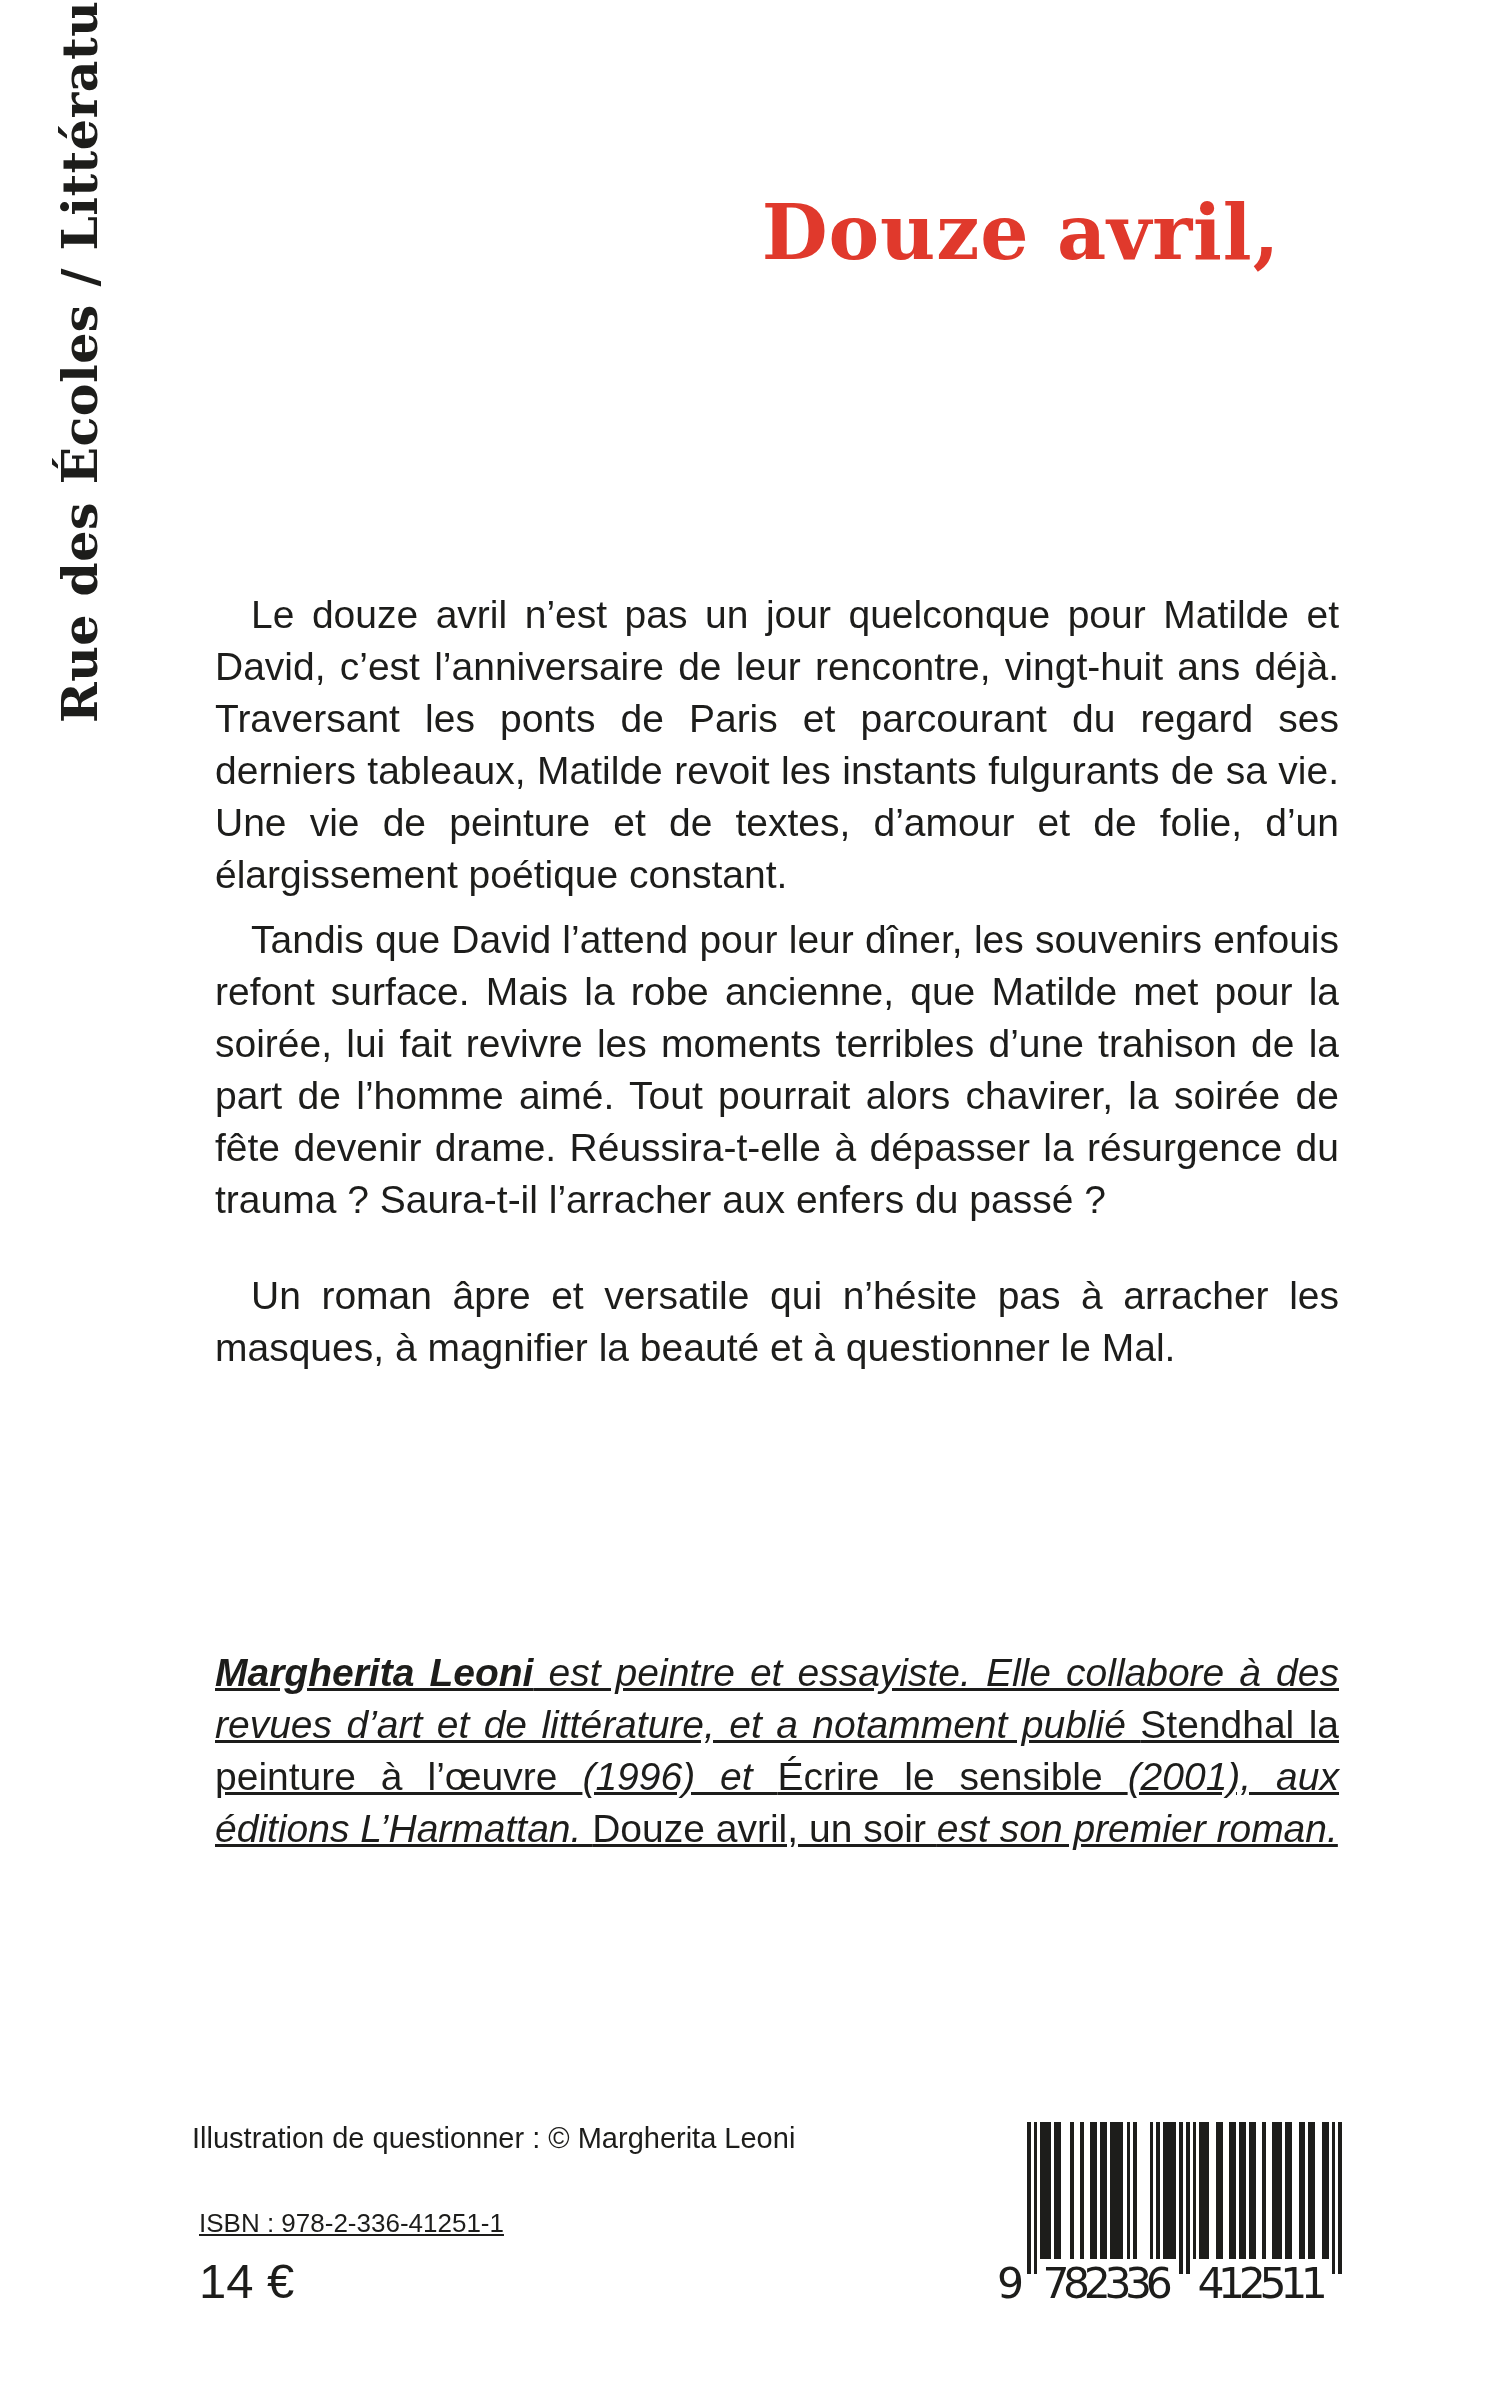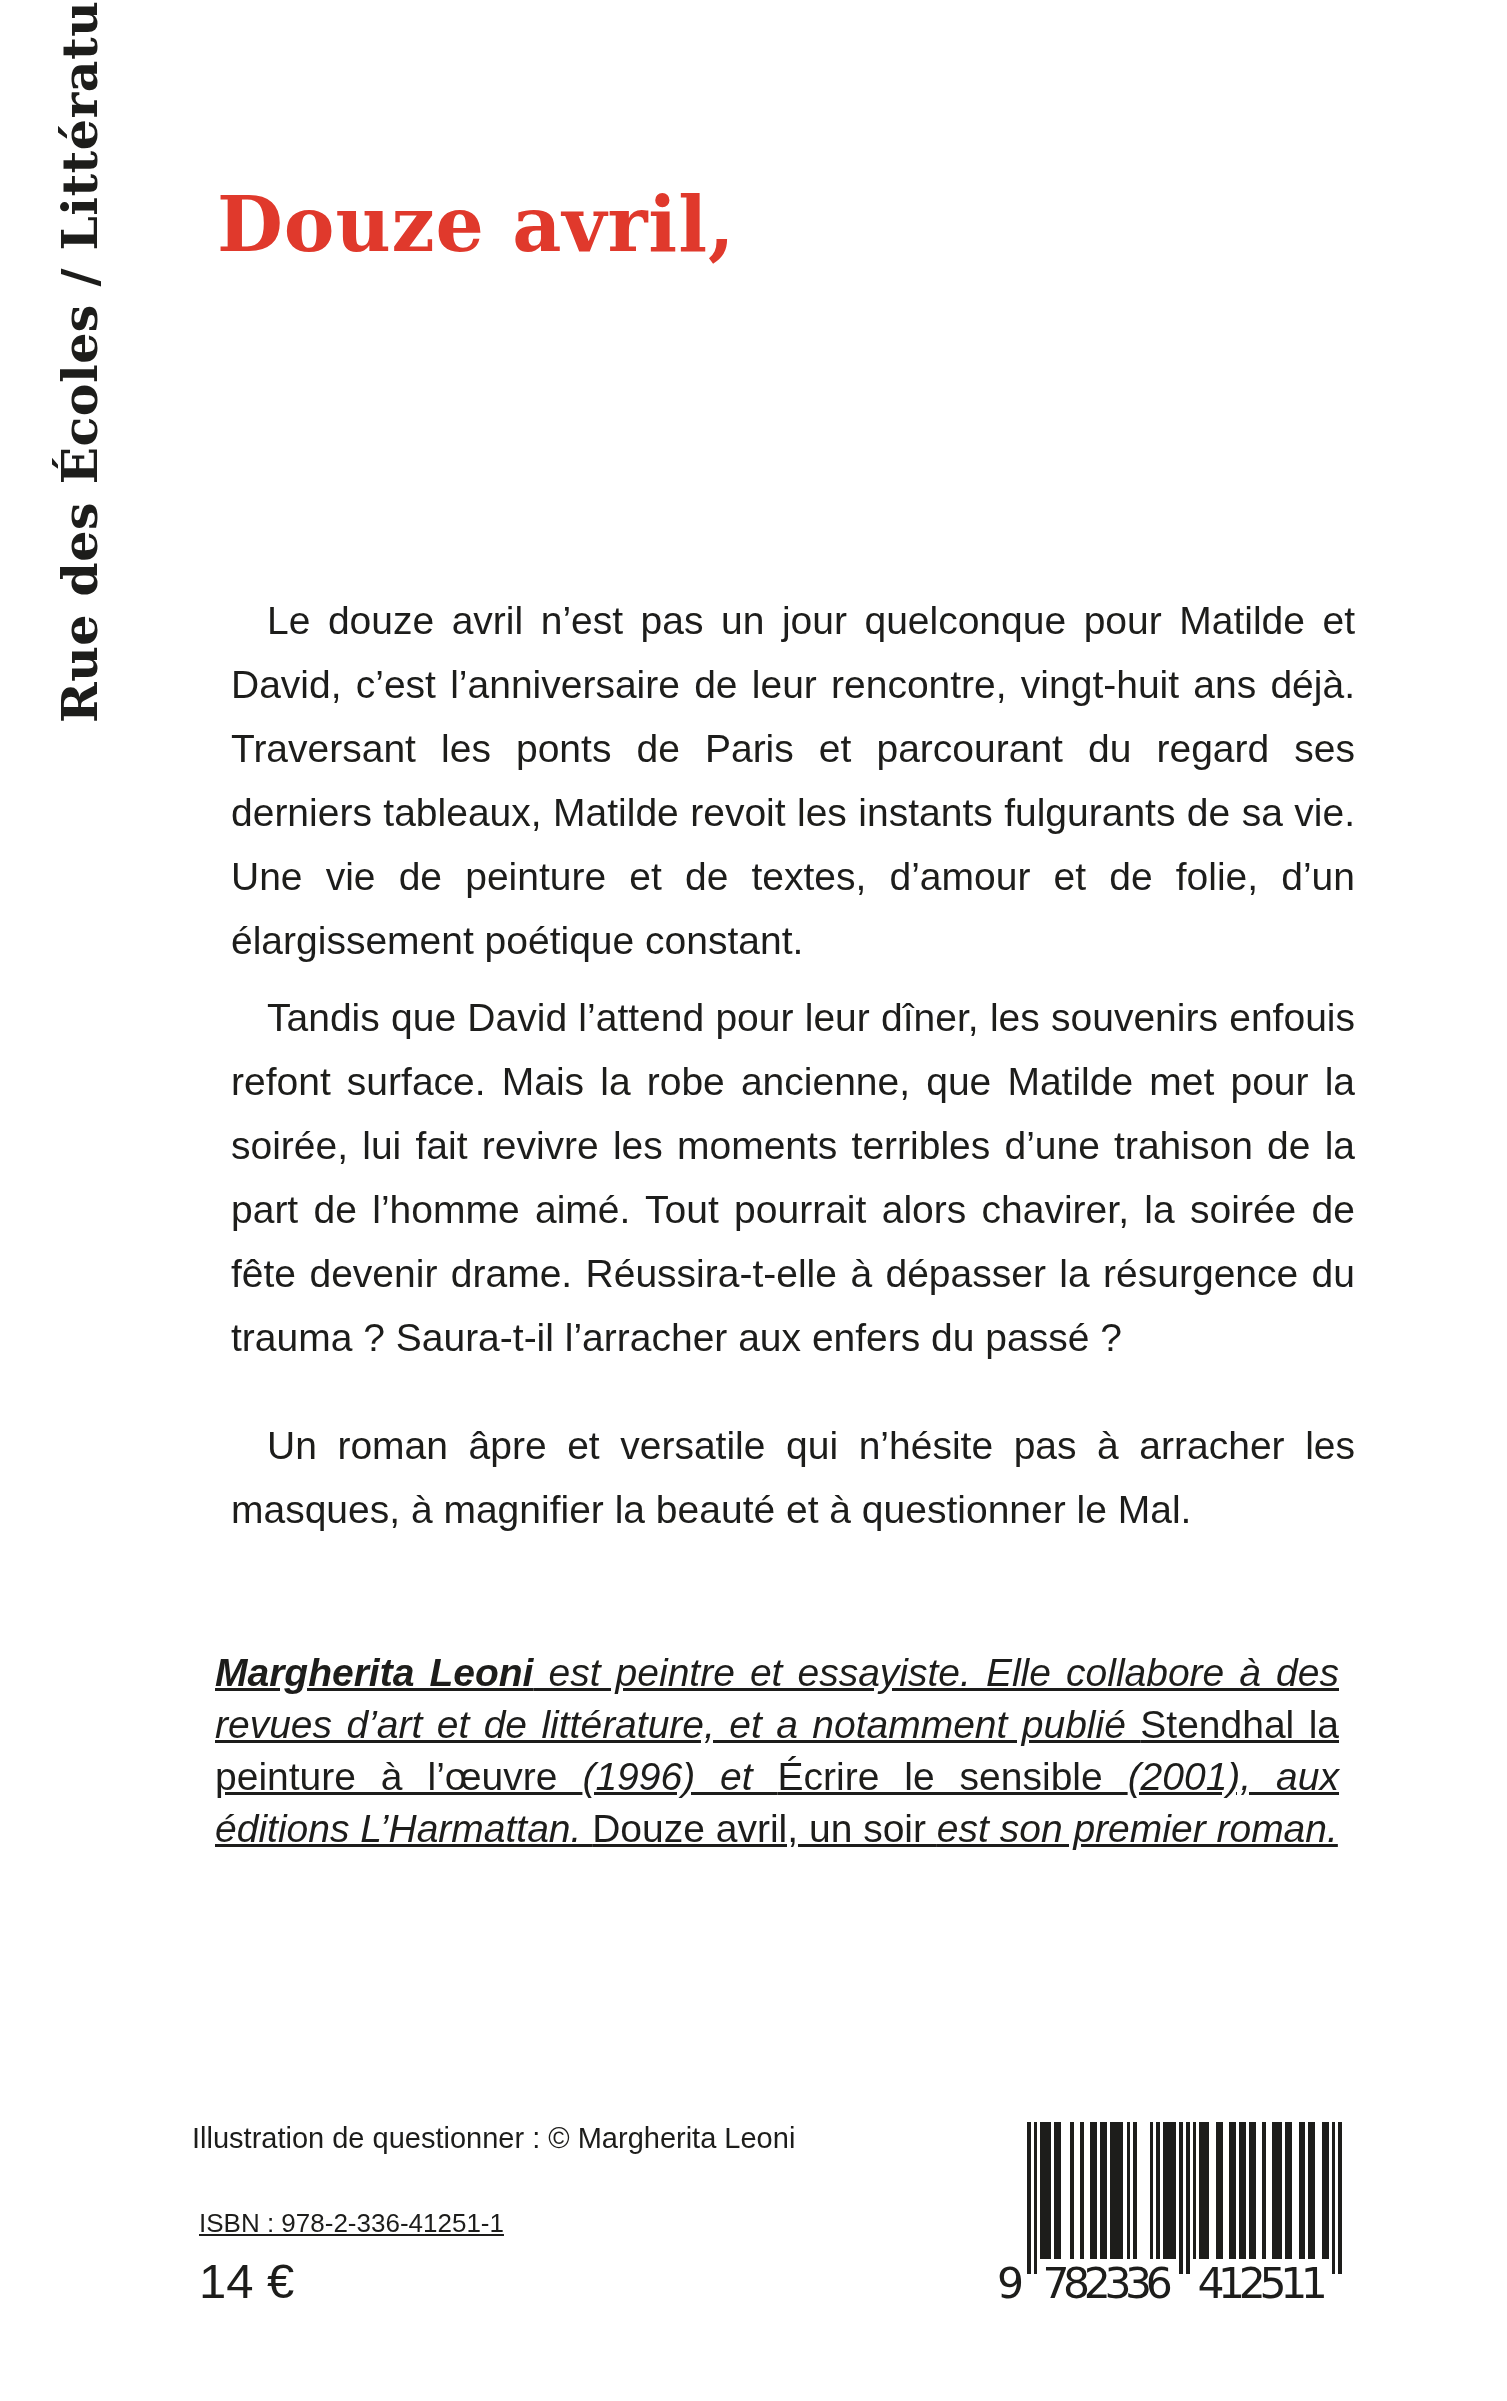--- a/index.html
+++ b/index.html
@@ -25,36 +25,36 @@
     font-size: 49px;
     line-height: 59px;
     color: #1d1d1b;
     letter-spacing: 0.5px;
   }
 
   
   .title {
     position: absolute;
     left: 215px; top: 172px; width: 1055px;
-    margin: 2px;
-    text-align: left;
+    margin: 10px;
+    text-align: right;
     font-family: "DejaVu Serif", serif;
     font-weight: bold;
     font-size: 76px;
     line-height: 101px;
     color: #e0392c;
     letter-spacing: 0.9px;
   }
 
   
   .synopsis {
     position: absolute;
-    left: 231px; top: 589px; width: 1124px;
+    left: 215px; top: 589px; width: 1124px;
     font-size: 39px;
-    line-height: 64px;
+    line-height: 52px;
     text-align: justify;
   }
   .synopsis p { margin: 0 0 13.2px 0; text-indent: 36px; }
   .synopsis p:last-child { margin-bottom: 0; margin-top: 44px; }
 
   
   .bio {
     position: absolute;
     left: 215px; top: 1647px; width: 1124px;
     margin: 0;

